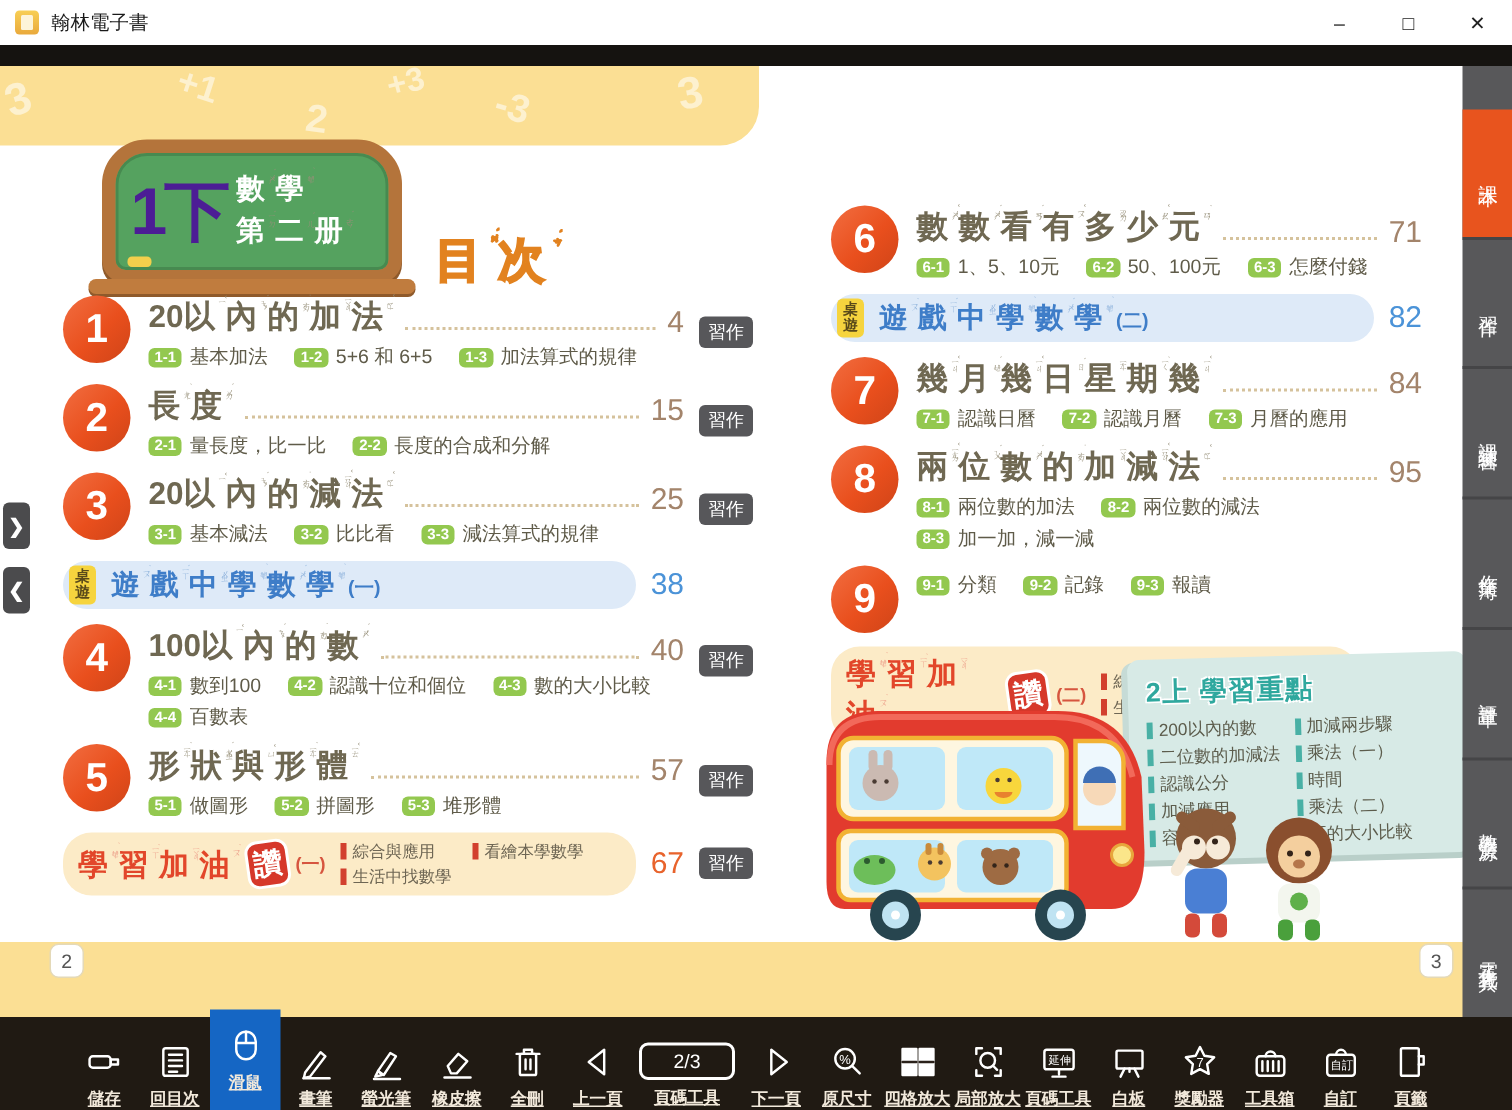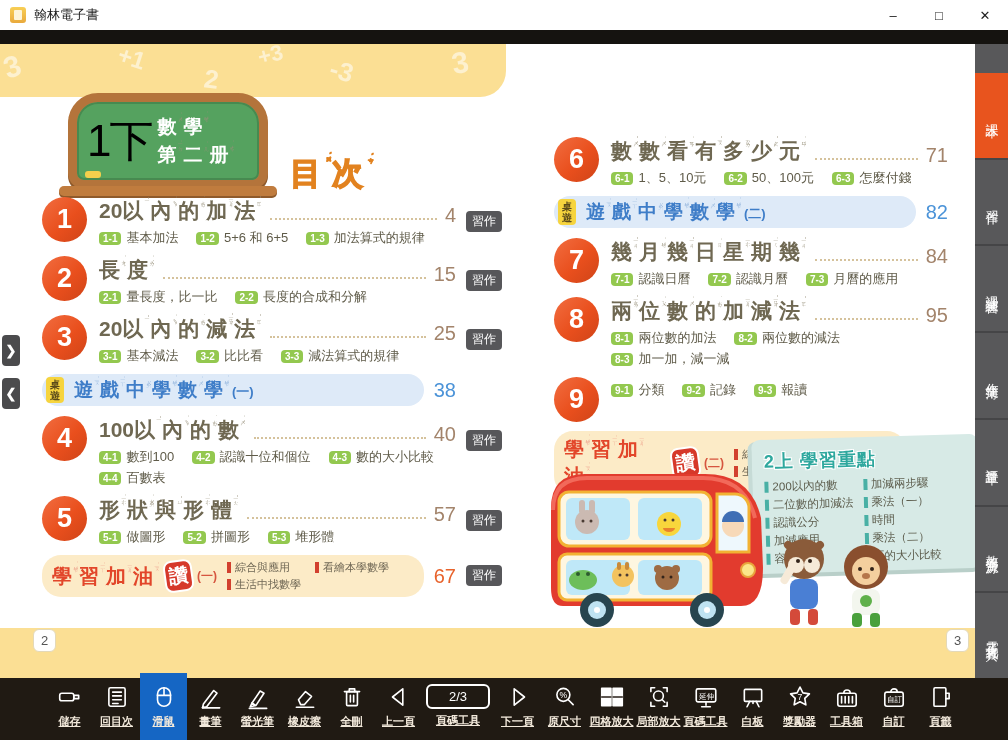--- a/index.html
+++ b/index.html
@@ -24,21 +24,21 @@
   .corner-curl { position:absolute; left:976px; top:588px; width:32px; height:46px; background:#fbe9a6; border-radius:14px 0 0 0; }
 
   .page { position:absolute; top:53px; height:531px; }
   .page.left  { left:28px;  width:478px; }
   .page.right { left:540px; width:436px; }
 
   
   .board { position:absolute; left:40px; top:-4px; width:200px; height:96px; background:#55a25f; border:9px solid #b4743b; border-radius:30px 30px 16px 16px; box-shadow:inset 0 0 0 2px #478a50, 0 3px 0 #8f5a2b; display:flex; align-items:center; }
   .board::after { content:""; position:absolute; left:-18px; bottom:-16px; width:218px; height:10px; background:#c07c3e; border-radius:6px; box-shadow:0 2px 0 #8f5a2b; }
   .chalk { position:absolute; left:8px; bottom:2px; width:16px; height:7px; background:#f3cf4c; border-radius:3px; }
-  .board-grade { font-size:44px; font-weight:400; color:#000000; margin:0 6px 0 10px; letter-spacing:-2px; }
+  .board-grade { font-size:44px; font-weight:700; color:#4c1d95; margin:0 6px 0 10px; letter-spacing:-2px; }
   .board-lines { color:#fff; font-weight:bold; font-size:19px; line-height:1.5; white-space:nowrap; }
   .toc-title { position:absolute; left:262px; top:56px; font-size:31px; font-weight:900; color:#f7c52e; -webkit-text-stroke:1.5px #e2821f; letter-spacing:4px; }
 
   
   .rows { position:absolute; left:14px; right:0; }
   .page.left  .rows { top:100px; padding-right:50px; }
   .page.right .rows { top:40px;  padding-right:28px; }
   .row { position:relative; }
   .row.chapter { display:flex; margin-bottom:9px; }
   .chnum { flex:none; width:45px; height:45px; border-radius:50%; background:linear-gradient(135deg,#f0683a 10%,#e94f1d 55%,#cf4418 100%); color:#fff; font-size:27px; font-weight:900; display:flex; align-items:center; justify-content:center; margin-right:12px; }
@@ -100,21 +100,21 @@
   .nav-arrow.back { top:334px; }
 
   
   .sidebar { position:absolute; left:975px; top:0; width:33px; height:634px; background:#58585a; display:flex; flex-direction:column; z-index:8; }
   .sidebar .spacer { height:29px; }
   .side-tab { flex:1; display:flex; align-items:center; justify-content:center; writing-mode:vertical-rl; text-orientation:upright; color:#fff; font-size:13px; letter-spacing:2px; border-top:2px solid #454547; cursor:default; }
   .side-tab.active { background:#e8541e; border-top:none; }
 
   
   .toolbar { position:absolute; left:0; top:678px; width:1008px; height:62px; background:#201a13; display:flex; align-items:flex-start; padding-left:46px; z-index:9; }
-  .titem { width:47px; display:flex; flex-direction:column; align-items:center; padding-top:6px; height:62px; }
+  .titem { width:47px; display:flex; flex-direction:column; align-items:center; padding-top:17px; height:62px; }
   .titem.active { background:#1566c4; margin-top:-5px; padding-top:11px; height:67px; }
   .ticon { width:26px; height:26px; }
   .ticon svg { width:26px; height:26px; }
   .tlabel { margin-top:4px; font-size:11px; font-weight:bold; color:#f2e9db; white-space:nowrap;text-decoration:underline; }
   .titem.pagebox { width:72px; }
   .pageind { width:64px; height:25px; border:2px solid #fff; border-radius:6px; color:#fff; font-size:13px; display:flex; align-items:center; justify-content:center; }
 </style>
 </head>
 <body>
 

